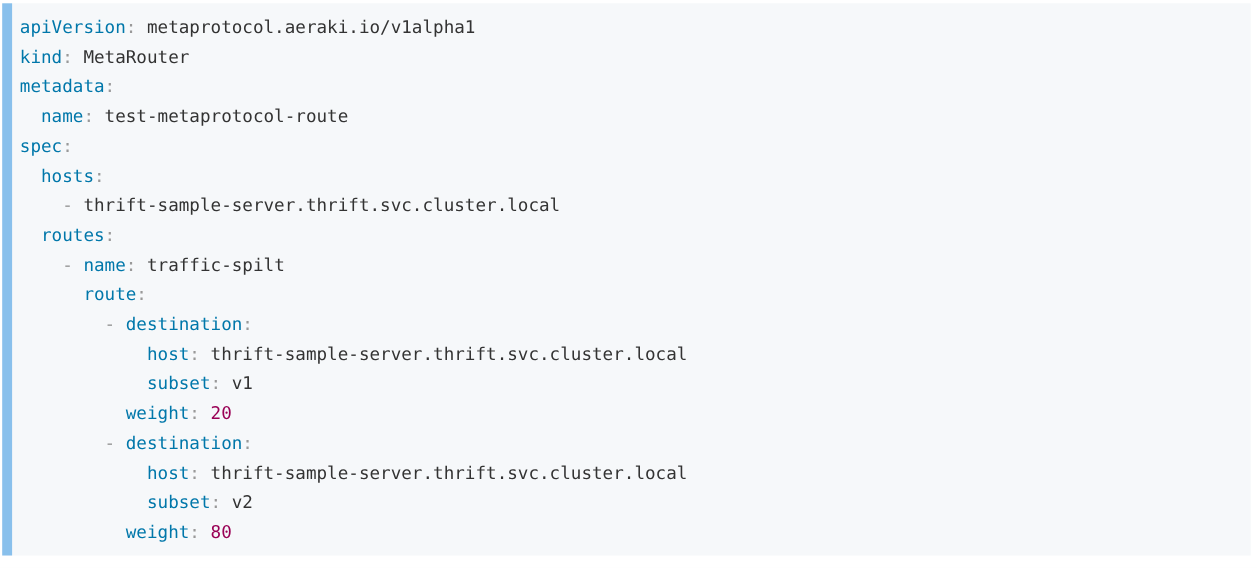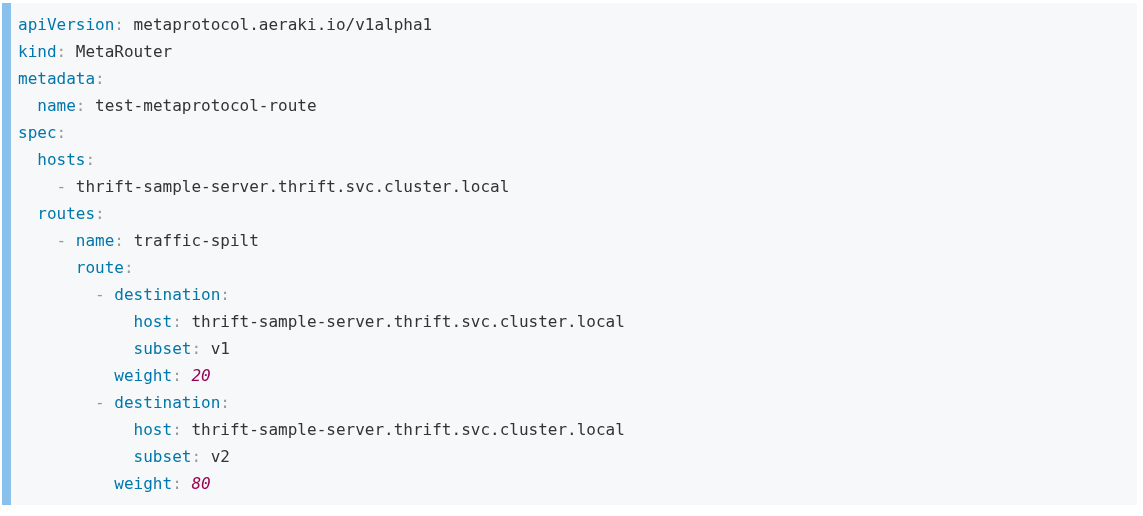--- a/index.html
+++ b/index.html
@@ -32,19 +32,19 @@
     font-family: "DejaVu Sans Mono", "Liberation Mono", monospace;
     font-size: 16px;
     line-height: 27px;
     white-space: pre;
     overflow: hidden;
   }
   .code-line { height: 27px; }
   .tok-key   { color: var(--c-key); }
   .tok-punc  { color: var(--c-punc); }
   .tok-val   { color: var(--c-val); text-align: center; }
-  .tok-num   { color: var(--c-num); font-style: italic; }
+  .tok-num   { color: var(--c-num); }
   .tok-plain { color: var(--c-val); }
 </style>
 </head>
 <body>
 
 <div class="code-block"><div class="code-line"><span class="tok-key">apiVersion</span><span class="tok-punc">:</span><span class="tok-plain"> </span><span class="tok-val">metaprotocol.aeraki.io/v1alpha1</span></div><div class="code-line"><span class="tok-key">kind</span><span class="tok-punc">:</span><span class="tok-plain"> </span><span class="tok-val">MetaRouter</span></div><div class="code-line"><span class="tok-key">metadata</span><span class="tok-punc">:</span></div><div class="code-line"><span class="tok-plain">  </span><span class="tok-key">name</span><span class="tok-punc">:</span><span class="tok-plain"> </span><span class="tok-val">test-metaprotocol-route</span></div><div class="code-line"><span class="tok-key">spec</span><span class="tok-punc">:</span></div><div class="code-line"><span class="tok-plain">  </span><span class="tok-key">hosts</span><span class="tok-punc">:</span></div><div class="code-line"><span class="tok-plain">    </span><span class="tok-punc">-</span><span class="tok-plain"> </span><span class="tok-val">thrift-sample-server.thrift.svc.cluster.local</span></div><div class="code-line"><span class="tok-plain">  </span><span class="tok-key">routes</span><span class="tok-punc">:</span></div><div class="code-line"><span class="tok-plain">    </span><span class="tok-punc">-</span><span class="tok-plain"> </span><span class="tok-key">name</span><span class="tok-punc">:</span><span class="tok-plain"> </span><span class="tok-val">traffic-spilt</span></div><div class="code-line"><span class="tok-plain">      </span><span class="tok-key">route</span><span class="tok-punc">:</span></div><div class="code-line"><span class="tok-plain">        </span><span class="tok-punc">-</span><span class="tok-plain"> </span><span class="tok-key">destination</span><span class="tok-punc">:</span></div><div class="code-line"><span class="tok-plain">            </span><span class="tok-key">host</span><span class="tok-punc">:</span><span class="tok-plain"> </span><span class="tok-val">thrift-sample-server.thrift.svc.cluster.local</span></div><div class="code-line"><span class="tok-plain">            </span><span class="tok-key">subset</span><span class="tok-punc">:</span><span class="tok-plain"> </span><span class="tok-val">v1</span></div><div class="code-line"><span class="tok-plain">          </span><span class="tok-key">weight</span><span class="tok-punc">:</span><span class="tok-plain"> </span><span class="tok-num">20</span></div><div class="code-line"><span class="tok-plain">        </span><span class="tok-punc">-</span><span class="tok-plain"> </span><span class="tok-key">destination</span><span class="tok-punc">:</span></div><div class="code-line"><span class="tok-plain">            </span><span class="tok-key">host</span><span class="tok-punc">:</span><span class="tok-plain"> </span><span class="tok-val">thrift-sample-server.thrift.svc.cluster.local</span></div><div class="code-line"><span class="tok-plain">            </span><span class="tok-key">subset</span><span class="tok-punc">:</span><span class="tok-plain"> </span><span class="tok-val">v2</span></div><div class="code-line"><span class="tok-plain">          </span><span class="tok-key">weight</span><span class="tok-punc">:</span><span class="tok-plain"> </span><span class="tok-num">80</span></div></div>
 
 </body></html>

